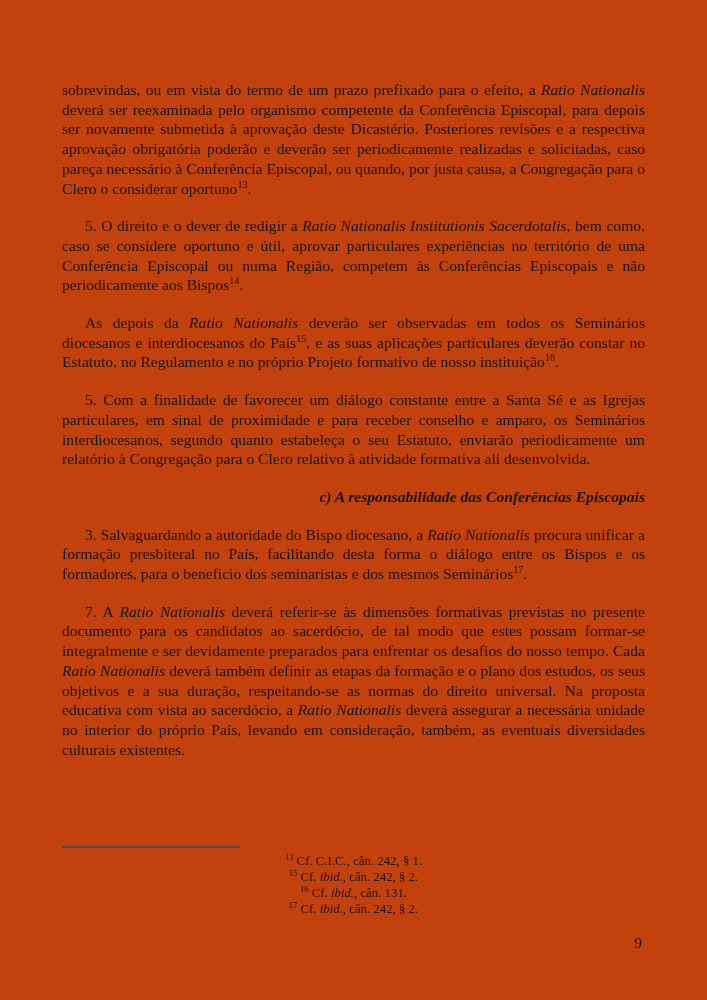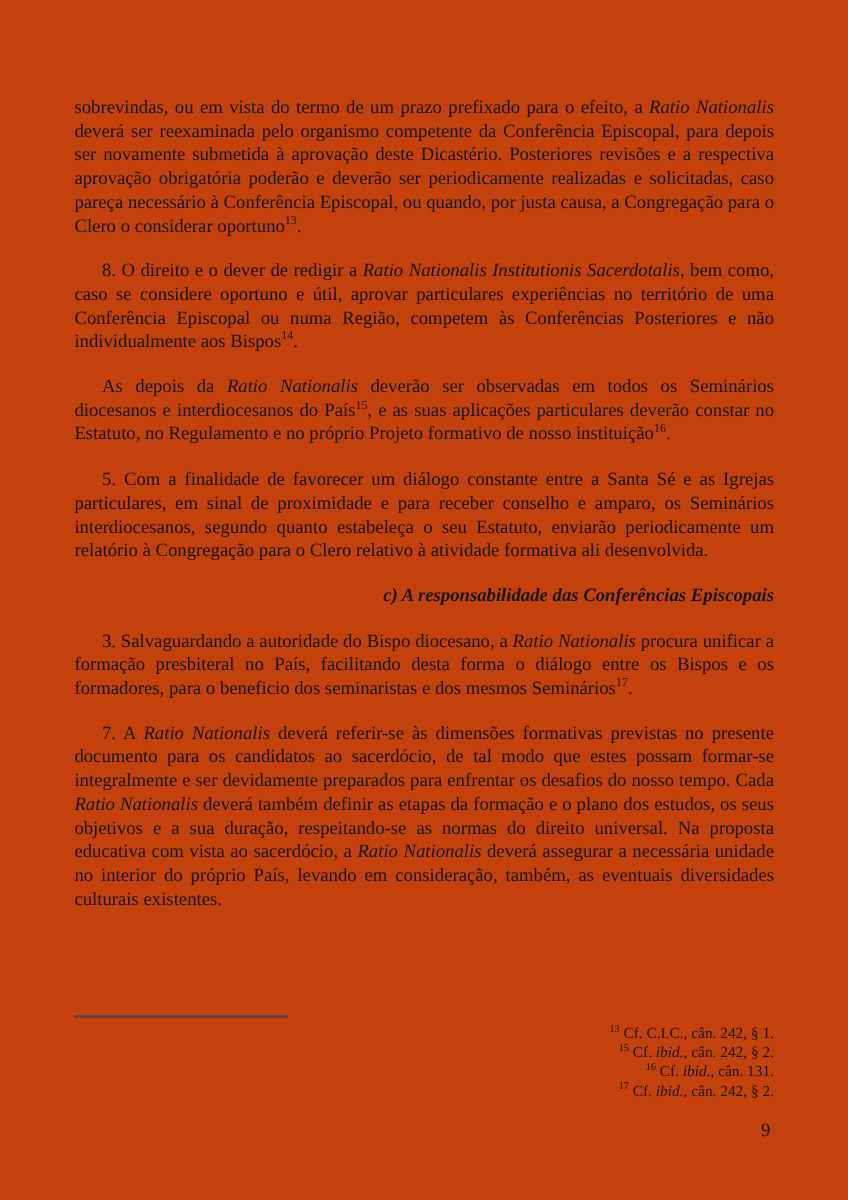--- a/index.html
+++ b/index.html
@@ -43,39 +43,39 @@
   }
   .footnote-rule {
     border: none;
     border-top: 2px solid #4a4a4a;
     width: 178px;
     margin: 0 0 5px 0;
   }
   .footnote {
     font-size: 12.8px;
     line-height: 16px;
-    text-align: right;
+    text-align: center;
   }
   .footnote sup { font-size: 8.5px; }
   .page-number {
     position: absolute;
     top: 934px;
     left: 62px;
     width: 580px;
     text-align: right;
     font-size: 15.6px;
   }
 </style>
 </head>
 <body>
 
 <div class="page">
   <div class="body-text">
       <p class="para"><span>sobrevindas, ou em vista do termo de um prazo prefixado para o efeito, a </span><i>Ratio Nationalis</i><span> deverá ser reexaminada pelo organismo competente da Conferência Episcopal, para depois ser novamente submetida à aprovação deste Dicastério. Posteriores revisões e a respectiva aprovação obrigatória poderão e deverão ser periodicamente realizadas e solicitadas, caso pareça necessário à Conferência Episcopal, ou quando, por justa causa, a Congregação para o Clero o considerar oportuno</span><sup>13</sup><span>.</span></p>
-      <p class="para indent"><span>8. O direito e o dever de redigir a </span><i>Ratio Nationalis Institutionis Sacerdotalis</i><span>, bem como, caso se considere oportuno e útil, aprovar particulares experiências no território de uma Conferência Episcopal ou numa Região, competem às Conferências Posteriores e não individualmente aos Bispos</span><sup>14</sup><span>.</span></p>
+      <p class="para indent"><span>5. O direito e o dever de redigir a </span><i>Ratio Nationalis Institutionis Sacerdotalis</i><span>, bem como, caso se considere oportuno e útil, aprovar particulares experiências no território de uma Conferência Episcopal ou numa Região, competem às Conferências Episcopais e não periodicamente aos Bispos</span><sup>14</sup><span>.</span></p>
       <p class="para indent"><span>As depois da </span><i>Ratio Nationalis</i><span> deverão ser observadas em todos os Seminários diocesanos e interdiocesanos do País</span><sup>15</sup><span>, e as suas aplicações particulares deverão constar no Estatuto, no Regulamento e no próprio Projeto formativo de nosso instituição</span><sup>16</sup><span>.</span></p>
       <p class="para indent"><span>5. Com a finalidade de favorecer um diálogo constante entre a Santa Sé e as Igrejas particulares, em sinal de proximidade e para receber conselho e amparo, os Seminários interdiocesanos, segundo quanto estabeleça o seu Estatuto, enviarão periodicamente um relatório à Congregação para o Clero relativo à atividade formativa ali desenvolvida.</span></p>
       <p class="heading"><span>c) A responsabilidade das Conferências Episcopais</span></p>
       <p class="para indent"><span>3. Salvaguardando a autoridade do Bispo diocesano, a </span><i>Ratio Nationalis</i><span> procura unificar a formação presbiteral no País, facilitando desta forma o diálogo entre os Bispos e os formadores, para o beneficio dos seminaristas e dos mesmos Seminários</span><sup>17</sup><span>.</span></p>
       <p class="para indent"><span>7. A </span><i>Ratio Nationalis</i><span> deverá referir-se às dimensões formativas previstas no presente documento para os candidatos ao sacerdócio, de tal modo que estes possam formar-se integralmente e ser devidamente preparados para enfrentar os desafios do nosso tempo. Cada </span><i>Ratio Nationalis</i><span> deverá também definir as etapas da formação e o plano dos estudos, os seus objetivos e a sua duração, respeitando-se as normas do direito universal. Na proposta educativa com vista ao sacerdócio, a </span><i>Ratio Nationalis</i><span> deverá assegurar a necessária unidade no interior do próprio País, levando em consideração, também, as eventuais diversidades culturais existentes.</span></p>
     </div>
   <div class="footnotes">
     <hr class="footnote-rule">
     <div>
         <div class="footnote"><sup>13</sup> <span>Cf. C.I.C., cân. 242, § 1.</span></div>

